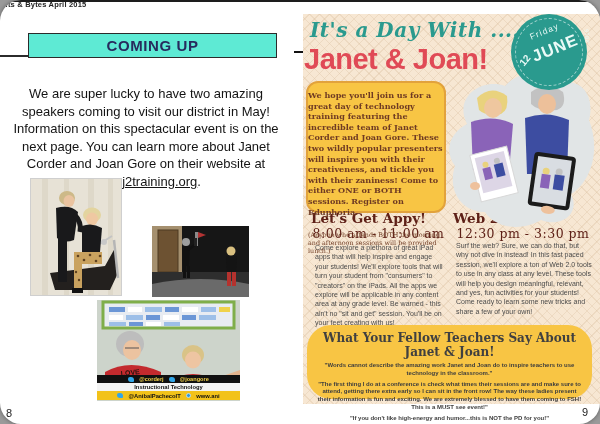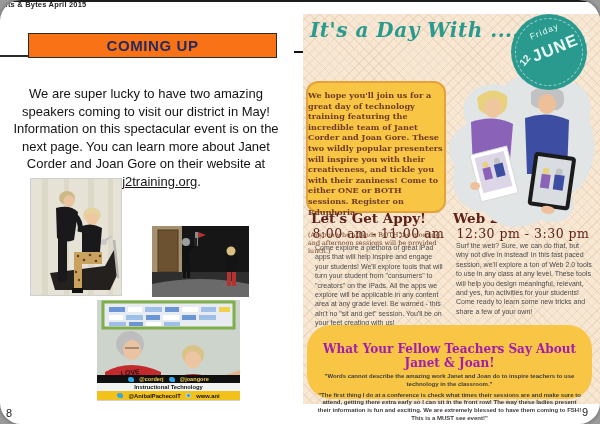--- a/index.html
+++ b/index.html
@@ -12,21 +12,21 @@
   .abs{position:absolute;}
 
   
   .news-header{left:0;top:8;width:456;text-align:center;font-size:7.5px;font-weight:bold;color:#222;letter-spacing:.2px;}
   .footer-line{left:0;top:404;width:600px;height:1.6px;background:#1d1d1d;}
   .pageno{font-size:11px;color:#222;font-family:"Liberation Sans",sans-serif;}
   .pageno-left{left:6px;top:407px;}
   .pageno-right{left:582px;top:406px;}
 
   
-  .comingup-box{left:28px;top:33px;width:247px;height:23px;background:#f97316;border:1.6px solid #2b2b2b;
+  .comingup-box{left:28px;top:33px;width:247px;height:23px;background:#5eead4;border:1.6px solid #2b2b2b;
     display:flex;align-items:center;justify-content:center;font-size:15px;font-weight:bold;color:#272a5d;letter-spacing:.6px;}
   .comingup-tail{left:0;top:55px;width:28px;height:1.5px;background:#2b2b2b;}
   .intro-par{left:10px;top:72px;width:272px;text-align:center;font-size:13px;line-height:17.6px;color:#141414;}
   .intro-par a{color:#141414;text-decoration:underline;cursor:pointer;}
 
   .photo{display:block;}
   .photo1{left:30px;top:178px;}
   .photo2{left:152px;top:226px;}
   .photo3{left:97px;top:300px;width:143px;height:101px;}
   .photo3 svg{position:absolute;left:0;top:0;}
@@ -73,21 +73,21 @@
   .sess-body{font-size:7px;line-height:9.4px;color:#4c4c4c;}
   .s1-title{left:8px;top:196px;width:135px;}
   .s1-time{left:8px;top:212px;width:135px;text-align:center;}
   .s1-body{left:12px;top:229px;width:130px;}
   .s2-title{left:150px;top:196px;width:140px;}
   .s2-time{left:150px;top:212px;width:140px;}
   .s2-body{left:153px;top:227px;width:137px;}
 
   .testi-box{left:4px;top:311px;width:285px;height:74px;background:#f8c544;border-radius:24px;
     padding:6px 10px;box-sizing:border-box;z-index:2;}
-  .testi-head{text-align:center;font-family:"DejaVu Serif",serif;font-weight:bold;font-size:12px;color:#a21caf;margin-top:11px;}
+  .testi-head{text-align:center;font-family:"DejaVu Serif",serif;font-weight:bold;font-size:12px;color:#404040;}
   .quote{margin-top:3px;font-size:6px;line-height:7.8px;font-weight:bold;color:#3d3d3d;text-align:center;}
 </style>
 </head>
 <body>
 
 <div class="sheet">
 
   <div class="abs news-header">Bits &amp; Bytes April 2015</div>
 
   <div class="abs comingup-tail"></div>
@@ -193,20 +193,21 @@
       <span class="globe-ic"></span>
       <span>www.ani</span>
     </div>
   </div>
 
   <div class="abs print-dash"></div>
 
   <div class="abs flyer">
 
     <div class="abs script-title">It's a Day With ....</div>
+    <div class="abs main-title">Janet &amp; Joan!</div>
 
     <div class="abs badge">
       <div class="badge-ring"></div>
       <div class="badge-rot">
         <div class="b-day">Friday</div>
         <div class="b-row">
           <span class="b-date">12</span>
           <span class="b-month">JUNE</span>
           <span class="b-year">2015</span>
         </div>

